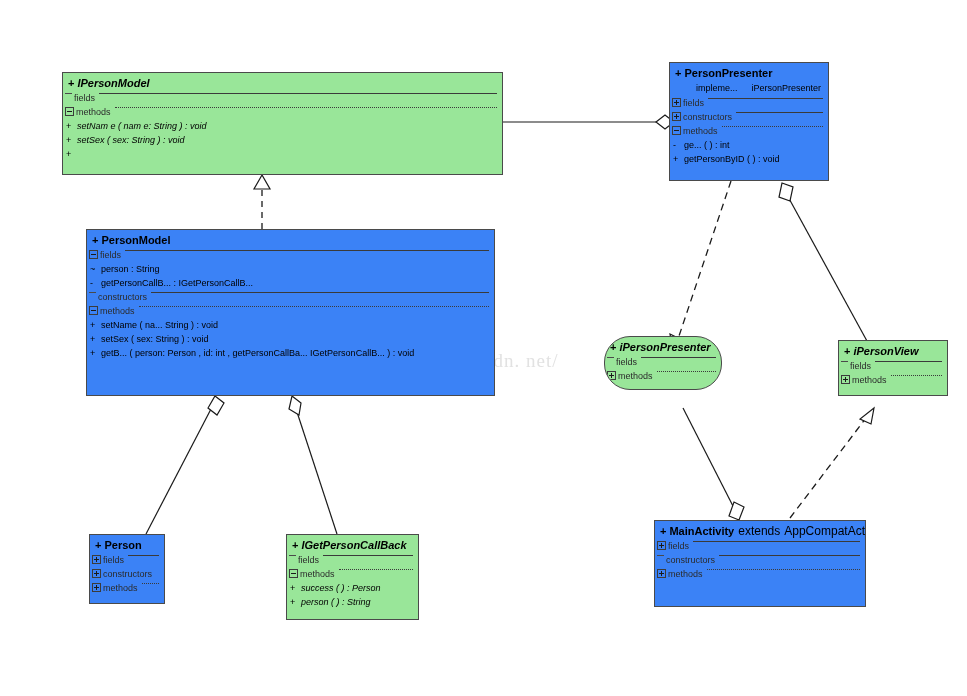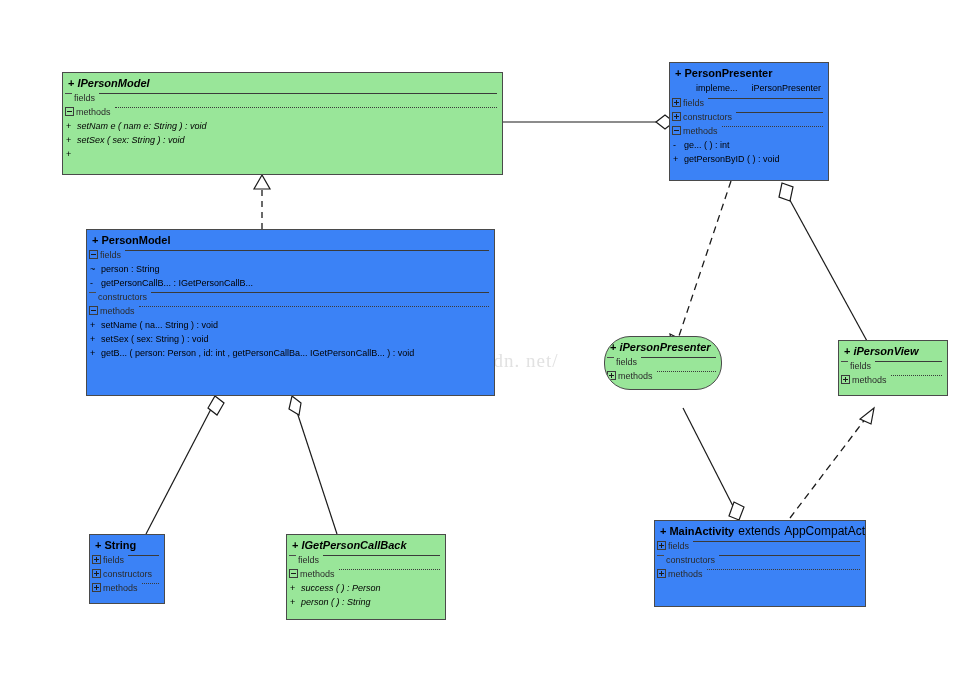--- a/index.html
+++ b/index.html
@@ -345,39 +345,39 @@
     </div>
     <div class="section">
       <span class="toggle plus"></span>
       <span class="sec-label">methods</span>
       <span class="rule-dotted"></span>
     </div>
   </div>
 
   <div class="uml-class blue" style="left:89px; top:534px; width:76px; height:70px;">
     <div class="cls-title">
-      <span class="vis">+</span><span class="nm">String</span>
+      <span class="vis">+</span><span class="nm">Person</span>
     </div>
     <div class="section">
       <span class="toggle plus"></span>
       <span class="sec-label">fields</span>
       <span class="rule-solid"></span>
     </div>
     <div class="section">
       <span class="toggle plus"></span>
       <span class="sec-label">constructors</span>
     </div>
     <div class="section">
       <span class="toggle plus"></span>
       <span class="sec-label">methods</span>
       <span class="rule-dotted"></span>
     </div>
   </div>
 
-  <div class="uml-class green" style="left:286px; top:534px; width:160px; height:86px;">
+  <div class="uml-class green" style="left:286px; top:534px; width:133px; height:86px;">
     <div class="cls-title italic">
       <span class="vis">+</span><span class="nm">IGetPersonCallBack</span>
     </div>
     <div class="section">
       <span class="dash-lead"></span>
       <span class="sec-label">fields</span>
       <span class="rule-solid"></span>
     </div>
     <div class="section">
       <span class="toggle"></span>

